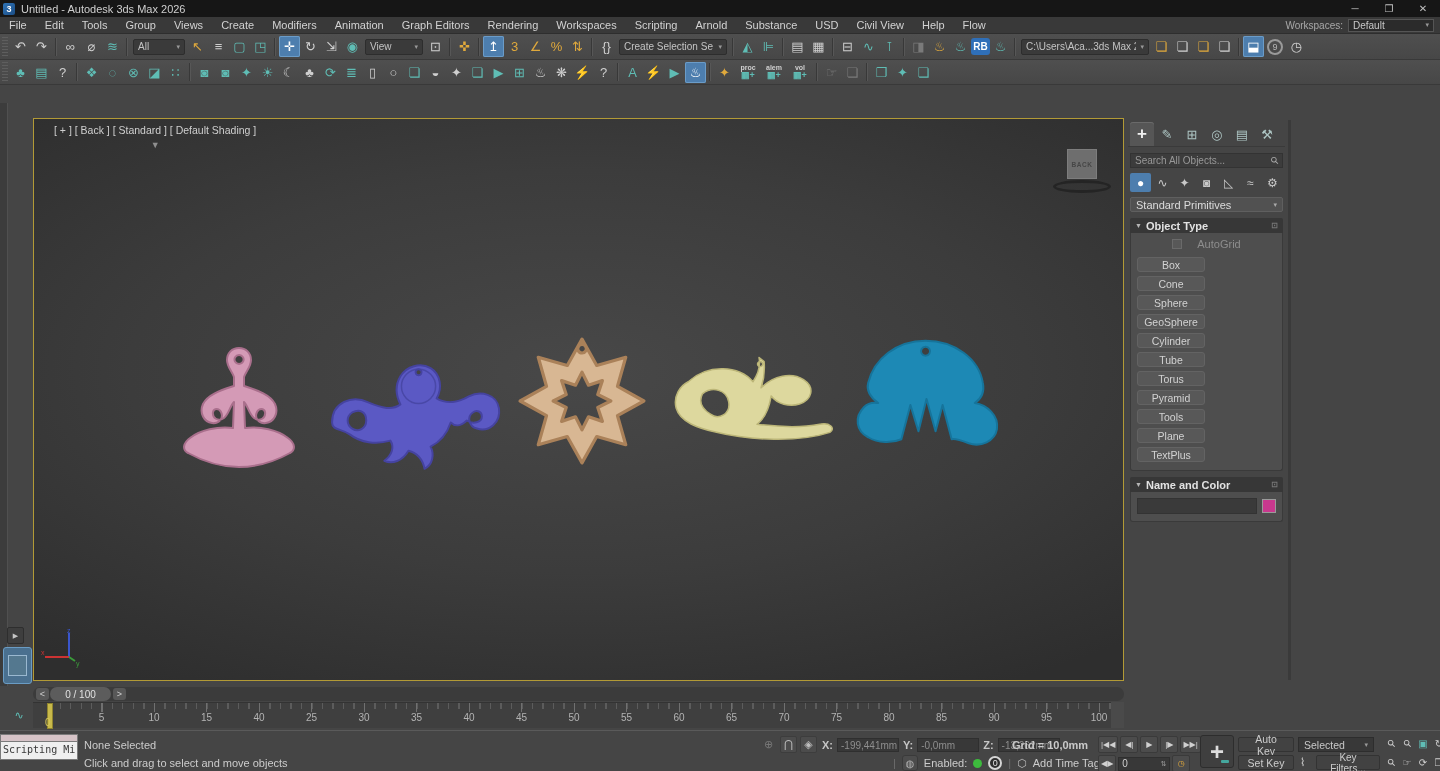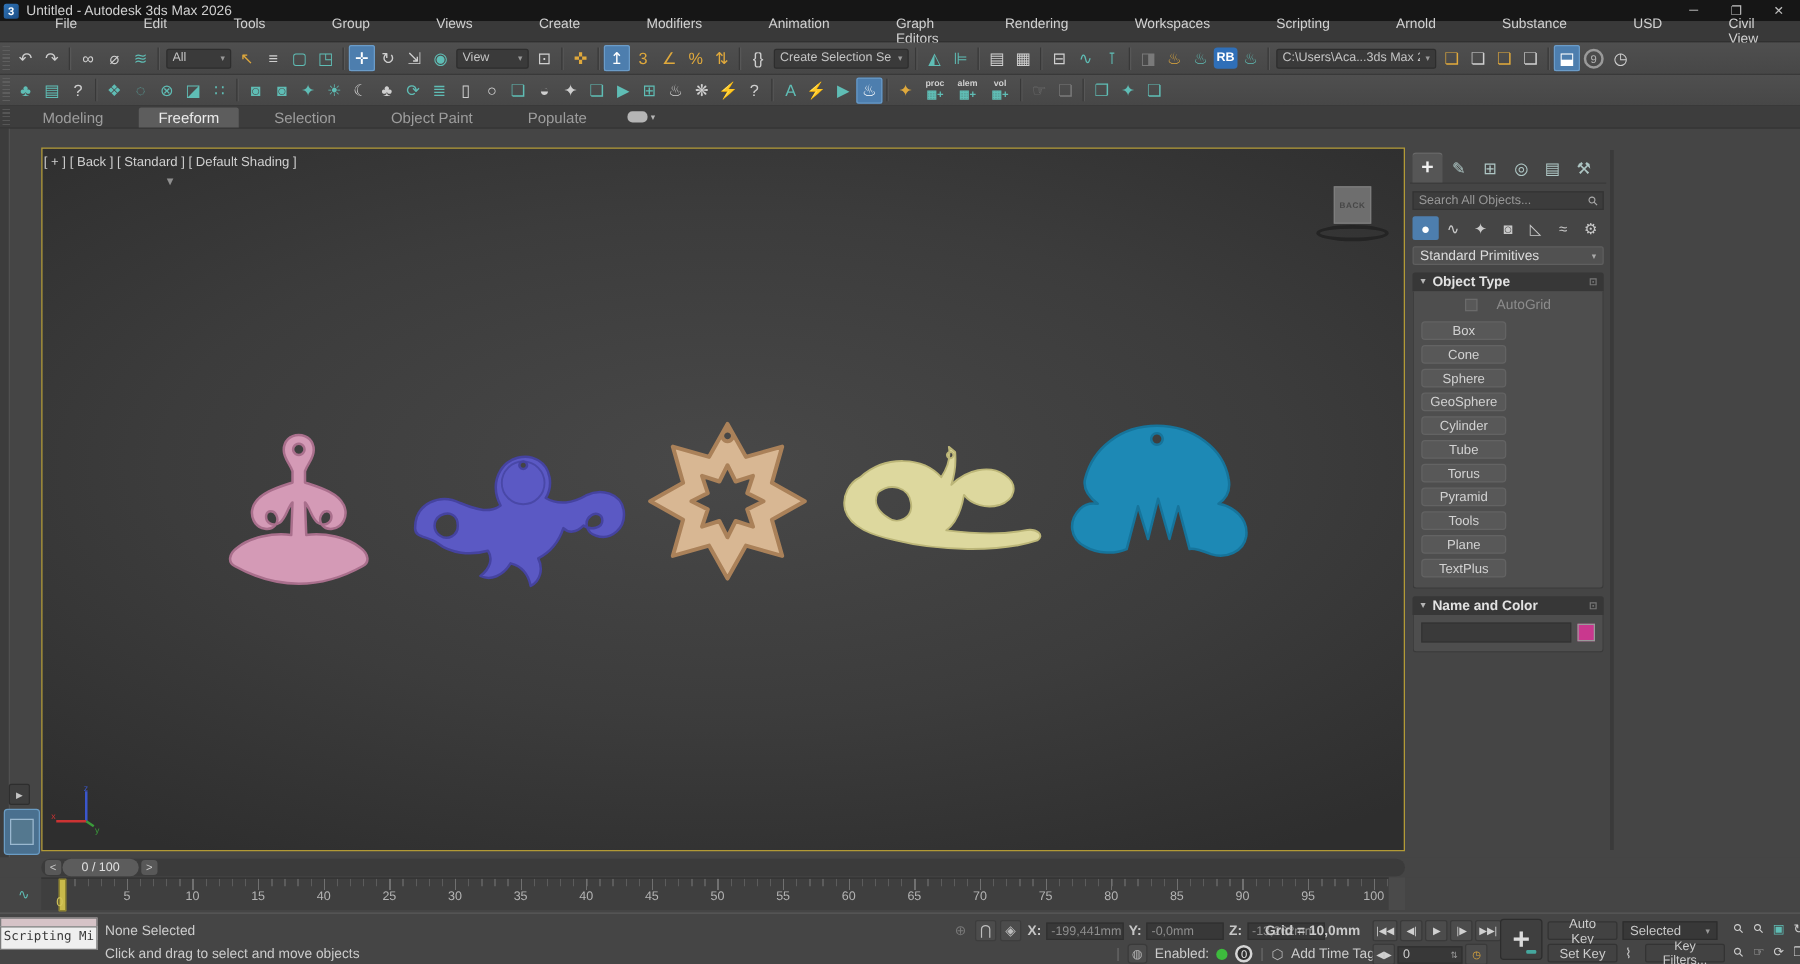--- a/index.html
+++ b/index.html
@@ -13,21 +13,21 @@
   .app-icon { width:12px; height:12px; margin:0 6px 0 3px; border-radius:2px;
     background:linear-gradient(135deg,#2f74b8,#1b4d85); color:#fff; font-size:9px; font-weight:bold;
     display:flex; align-items:center; justify-content:center; }
   .win-btns { margin-left:auto; display:flex; }
   .win-btn { width:34px; height:17px; display:flex; align-items:center; justify-content:center;
     color:#c0c0c0; font-size:10px; }
 
   
   .menubar { position:absolute; left:0; top:17px; width:1440px; height:17px; background:#393939;
     display:flex; align-items:center; font-size:11px; color:#d2d2d2; border-bottom:1px solid #2e2e2e; }
-  .menu-item { padding:1px 9px; cursor:default;margin-left:35px; }
+  .menu-item { padding:1px 9px; cursor:default; }
   .ws-wrap { margin-left:auto; display:flex; align-items:center; gap:5px; padding-right:6px; }
   .ws-label { color:#a8a8a8; font-size:10px; }
   .ws-box { width:86px; height:13px; background:#2b2b2b; border:1px solid #555; color:#c8c8c8;
     font-size:10px; display:flex; align-items:center; padding:0 4px; }
   .ws-box .arr { margin-left:auto; font-size:7px; color:#999; }
 
   
   .toolbar { position:absolute; left:0; width:1440px; display:flex; align-items:center;
     background:linear-gradient(#4f4f4f,#474747); border-bottom:1px solid #393939; }
   .toolbar1 { top:34px; height:26px; }
@@ -69,21 +69,21 @@
     border-right:1px solid #505050; }
   .vp-flyout-btn { position:absolute; left:7px; top:524px; width:17px; height:17px; background:#3e3e3e;
     border:1px solid #2e2e2e; border-radius:2px; color:#c5c5c5; font-size:7px; display:flex;
     align-items:center; justify-content:center; }
   .vp-layout-btn { position:absolute; left:3px; top:544px; width:29px; height:37px; background:#4a708f;
     border:1px solid #6a9cc4; border-radius:3px; display:flex; align-items:center; justify-content:center; }
   .vp-layout-btn .inner { width:19px; height:21px; background:#54788f; border:1px solid #9ab8d0; }
 
   .viewport { position:absolute; left:33px; top:15px; width:1091px; height:563px;
     border:1px solid #b29a36; background:radial-gradient(ellipse 75% 65% at 50% 45%, #484848 0%, #3c3c3c 55%, #2e2e2e 100%); overflow:hidden; }
-  .vp-label { position:absolute; left:1px; top:5px; color:#cfcfcf; font-size:10.5px; display:flex; gap:4px;
+  .vp-label { position:absolute; left:20px; top:5px; color:#cfcfcf; font-size:10.5px; display:flex; gap:4px;
     align-items:center;flex-direction:column; }
   .vp-funnel { color:#8f8f8f; font-size:9px; }
   .viewcube { position:absolute; left:1033px; top:30px; width:30px; height:30px; background:#6e6e6e;
     border:1px solid #7d7d7d; display:flex; align-items:center; justify-content:center;
     color:#464646; font-size:6.5px; font-weight:bold; letter-spacing:.5px; }
   .viewcube-ring { position:absolute; left:1019px; top:61px; width:58px; height:13px; border-radius:50%;
     border:3px solid #242424; background:transparent; }
   .shape { position:absolute; }
   .axis-gizmo { position:absolute; left:5px; top:508px; }
 
@@ -369,34 +369,20 @@
       </span>
       <span class="tb-sep"></span>
       <span class="tb-icon dim">☞</span>
       <span class="tb-icon dim">❏</span>
       <span class="tb-sep"></span>
       <span class="tb-icon" style="color: rgb(95, 189, 181);">❐</span>
       <span class="tb-icon" style="color: rgb(95, 189, 181);">✦</span>
       <span class="tb-icon" style="color: rgb(95, 189, 181);">❏</span>
     </div>
 
-  <div class="ribbon">
-    <span class="ribbon-grip"></span>
-    <span style="display:flex">
-      <span class="ribbon-tab">Modeling</span>
-        <span class="ribbon-tab active">Freeform</span>
-        <span class="ribbon-tab">Selection</span>
-        <span class="ribbon-tab">Object Paint</span>
-        <span class="ribbon-tab">Populate</span>
-    </span>
-    <span class="ribbon-cfg">
-      <span class="pill"></span>
-      <span class="arr">▾</span>
-    </span>
-  </div>
 
   <div class="workarea">
     <div class="left-strip"></div>
     <div class="vp-flyout-btn">▶</div>
     <div class="vp-layout-btn">
         <div class="inner"></div>
       </div>
 
     <div class="viewport">
       <div class="vp-label">

